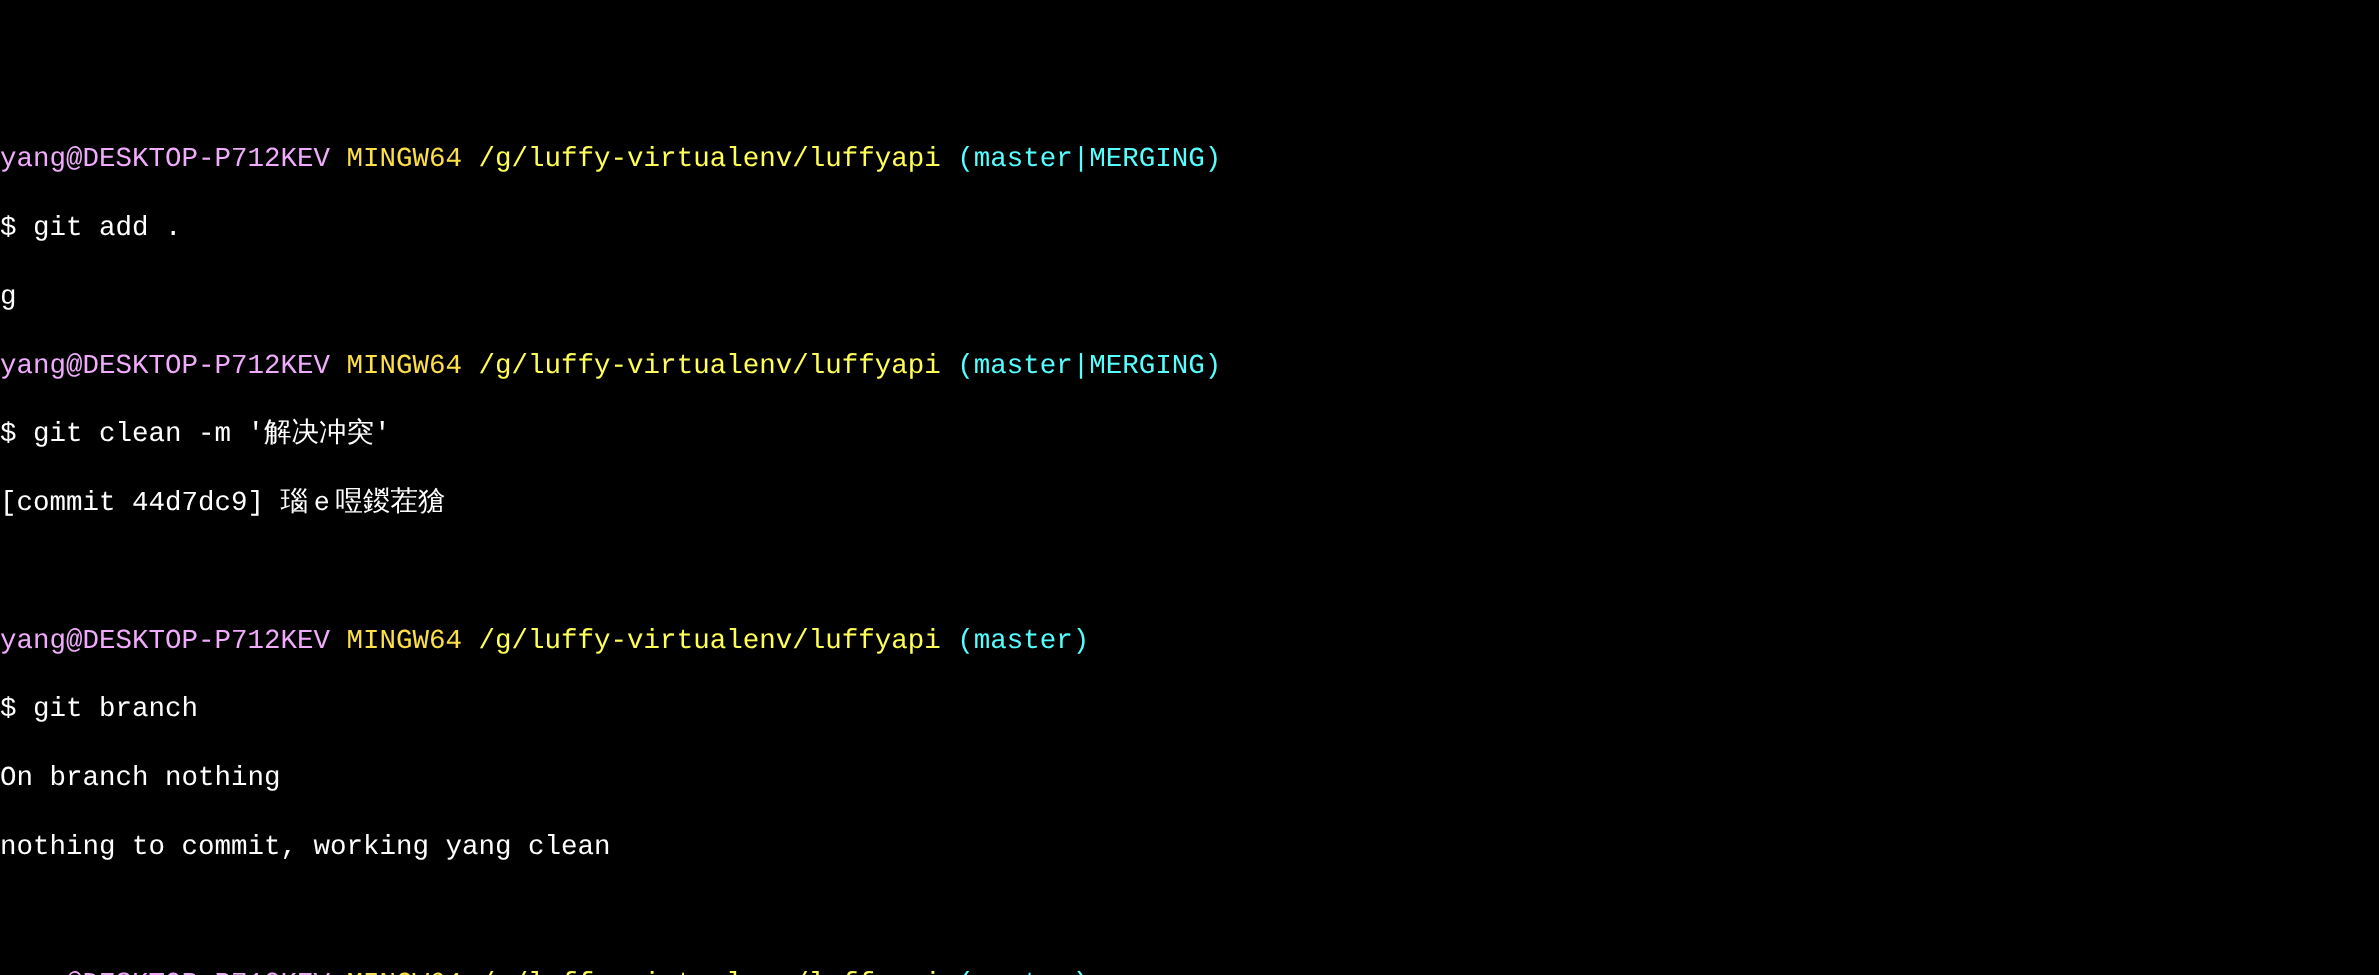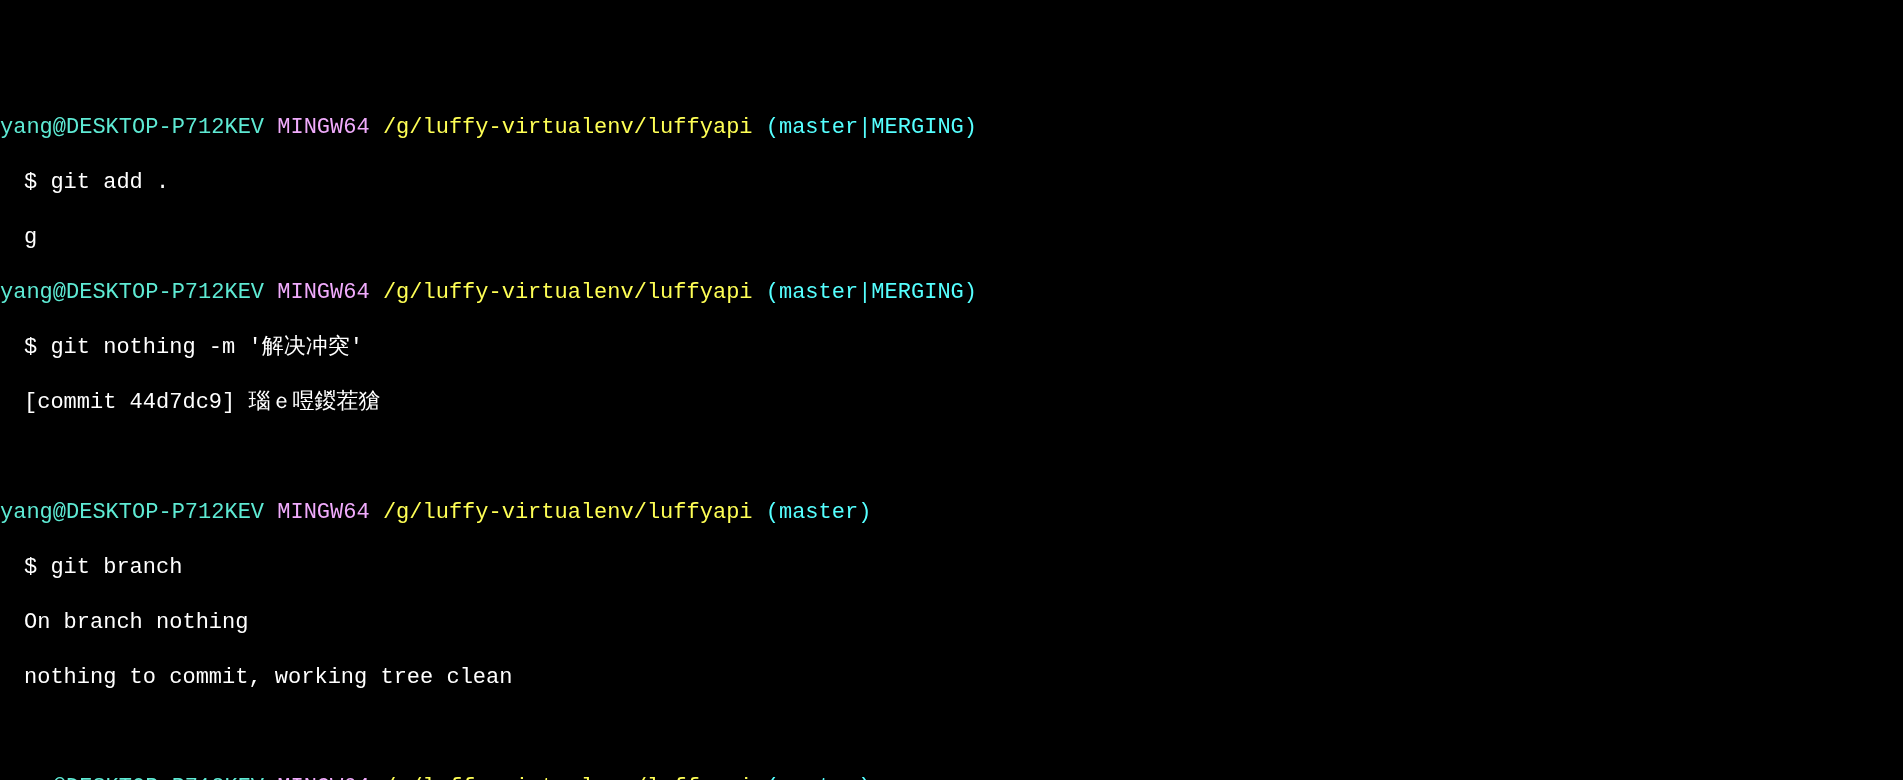--- a/index.html
+++ b/index.html
@@ -16,53 +16,52 @@
       padding: 4px 0;
       white-space: pre;
       width: 1903px;
       height: 780px;
       overflow: hidden;
     }
     .line {
       display: block;
     }
     .user {
-      color: #5eead4;
+      color: #f0abfc;
     }
     .mingw {
-      color: #f0abfc;
+      color: #fde047;
     }
     .path {
       color: #FFFF55;
       text-align: right;
     }
     .branch {
       color: #55FFFF;
     }
     .white {
       color: #ffffff;
-      margin-left: 24px;
     }
   </style>
 </head>
 <body>
 
 
 
 <div class="line"><span class="user">yang@DESKTOP-P712KEV</span> <span class="mingw">MINGW64</span> <span class="path">/g/luffy-virtualenv/luffyapi</span> <span class="branch">(master|MERGING)</span></div>
 <div class="line white">$ git add .</div>
 <div class="line white">g</div>
 <div class="line"><span class="user">yang@DESKTOP-P712KEV</span> <span class="mingw">MINGW64</span> <span class="path">/g/luffy-virtualenv/luffyapi</span> <span class="branch">(master|MERGING)</span></div>
-<div class="line white">$ git nothing -m '解决冲突'</div>
+<div class="line white">$ git clean -m '解决冲突'</div>
 <div class="line white">[commit 44d7dc9] 瑙ｅ喅鍐茬獊</div>
 <div class="line">&nbsp;</div>
 <div class="line"><span class="user">yang@DESKTOP-P712KEV</span> <span class="mingw">MINGW64</span> <span class="path">/g/luffy-virtualenv/luffyapi</span> <span class="branch">(master)</span></div>
 <div class="line white">$ git branch</div>
 <div class="line white">On branch nothing</div>
-<div class="line white">nothing to commit, working tree clean</div>
+<div class="line white">nothing to commit, working yang clean</div>
 <div class="line">&nbsp;</div>
 <div class="line"><span class="user">yang@DESKTOP-P712KEV</span> <span class="mingw">MINGW64</span> <span class="path">/g/luffy-virtualenv/luffyapi</span> <span class="branch">(master)</span></div>
 
 
 
 
 
 
 
 

